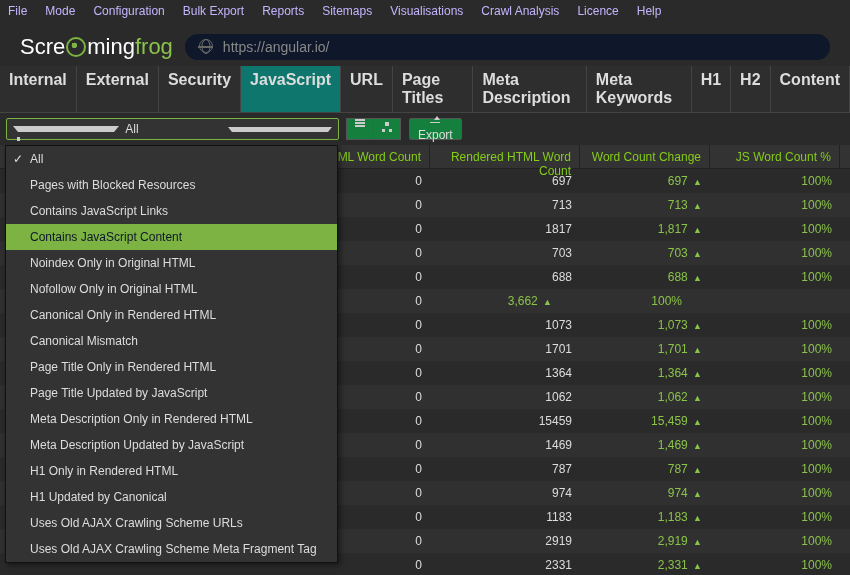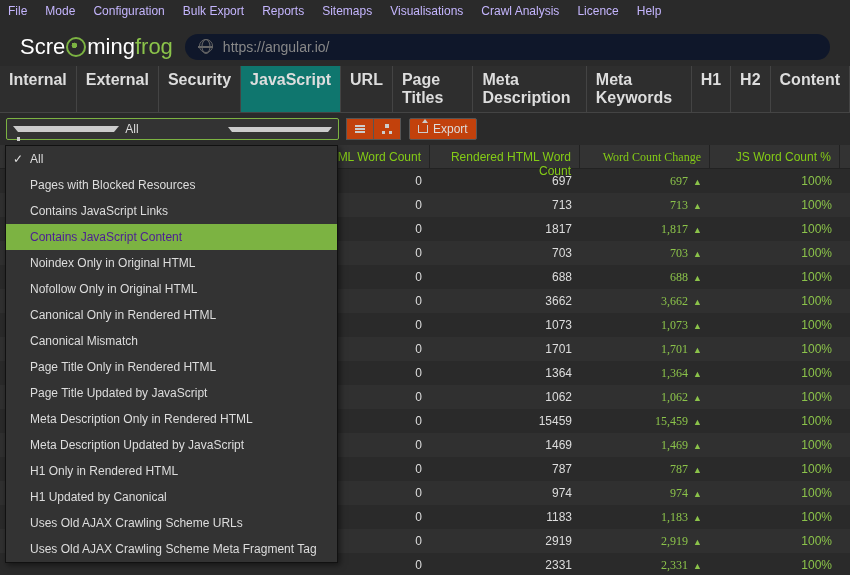--- a/index.html
+++ b/index.html
@@ -118,28 +118,29 @@
   background:#ccc;
 }
 .filter-dropdown span { flex:1; }
 .caret-down {
   width: 0; height: 0;
   border-left: 4px solid transparent;
   border-right: 4px solid transparent;
   border-top: 5px solid #ccc;
 }
 .btn {
-  background: #c2410c;
+  background: #15803d;
   border: 1px solid #555;
   border-radius: 2px;
   padding: 3px 8px;
   display: flex; align-items: center;
   gap: 5px;
   cursor: pointer;
   height: 22px;
+  flex-direction: column;
 }
 .btn-group { display:flex; }
 .btn-group .btn { border-radius:0; margin-left:-1px; }
 .btn-icon-list::before {
   content:"";
   display:block;
   width:10px; height:2px;
   background:#ccc;
   box-shadow: 0 3px 0 #ccc, 0 -3px 0 #ccc;
 }
@@ -192,21 +193,21 @@
   padding: 5px 8px;
   border-right: 1px solid #222;
   color: #84cc16;
   text-align: right;
 }
 .col-num { width: 30px; text-align: right; }
 .col-addr { width: 170px; text-align: left; }
 .col-stat { width: 120px; text-align: right; }
 .col-wml { width: 110px; }
 .col-ren { width: 150px; }
-.col-chg { width: 130px; font-family: Liberation Serif, serif; }
+.col-chg { width: 130px; }
 .col-pct { width: 130px; }
 .table-body { }
 .row {
   display: flex;
   height: 24px;
   align-items: center;
 }
 .row:nth-child(odd) { background: #2a2a2a; }
 .row:nth-child(even) { background: #303030; }
 .row div {
@@ -225,21 +226,21 @@
   background: #333;
   border: 1px solid #111;
   box-shadow: 2px 2px 6px rgba(0,0,0,0.5);
   z-index: 100;
 }
 .dropdown-item {
   padding: 6px 12px 6px 24px;
   cursor: pointer;
   position: relative;
 }
-.dropdown-item.highlighted { background: #7cb342; color:#4c1d95; }
+.dropdown-item.highlighted { background: #7cb342; color:#0f172a; }
 .dropdown-item.checked::before {
   content:"✓";
   position:absolute;
   left:7px;
 }
 .scrollbar-h {
   position:absolute;
   bottom:0; left:6px; right:6px;
   height:10px;
   background:#1e1e1e;
@@ -369,21 +370,20 @@
         <div class="col-wml">0</div>
         <div class="col-ren">688</div>
         <div class="col-chg green">688 <span class="tri">▲</span></div>
         <div class="col-pct green">100%</div>
       </div>
       <div class="row">
         <div class="col-num"></div>
         <div class="col-addr"></div>
         <div class="col-stat"></div>
         <div class="col-wml">0</div>
-        <div class="col-ren">3662</div>
         <div class="col-chg green">3,662 <span class="tri">▲</span></div>
         <div class="col-pct green">100%</div>
       </div>
       <div class="row">
         <div class="col-num"></div>
         <div class="col-addr"></div>
         <div class="col-stat"></div>
         <div class="col-wml">0</div>
         <div class="col-ren">1073</div>
         <div class="col-chg green">1,073 <span class="tri">▲</span></div>

